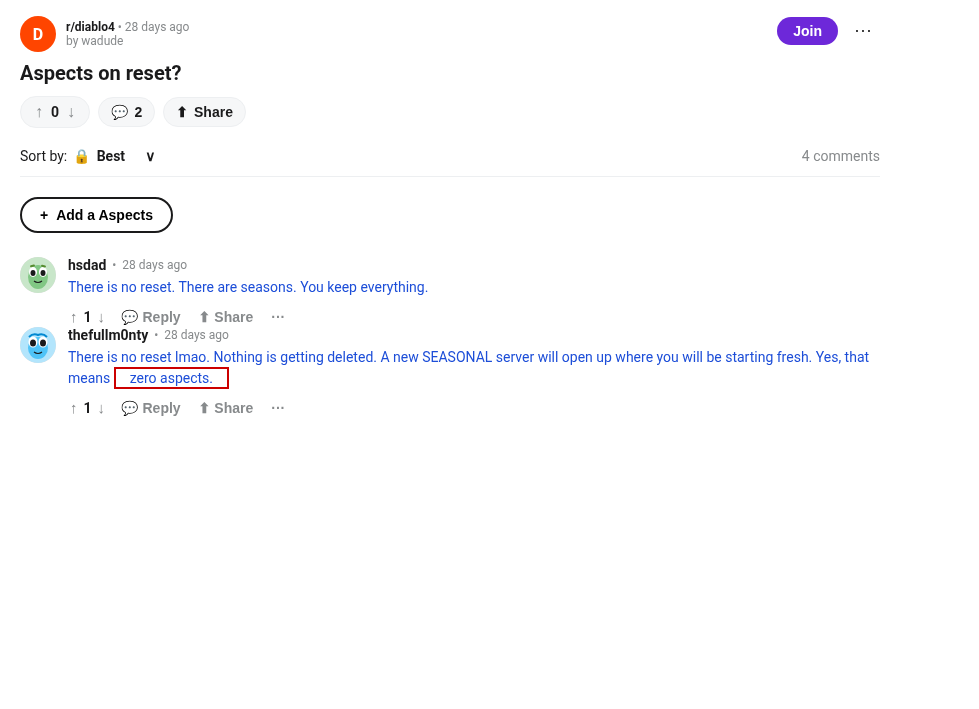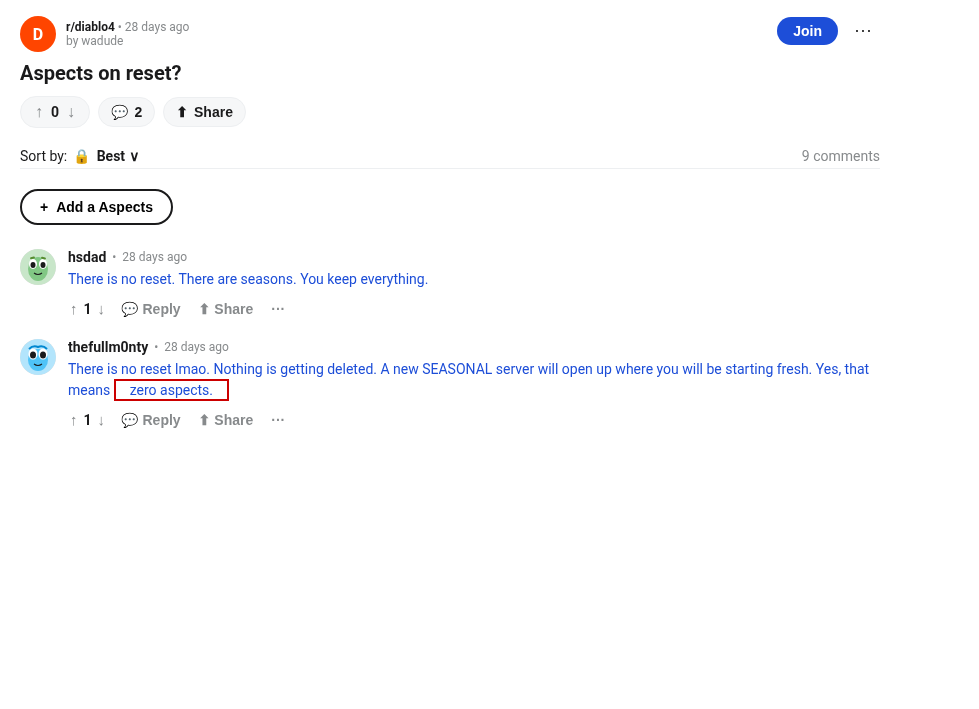--- a/index.html
+++ b/index.html
@@ -58,21 +58,21 @@
     .post-meta-bottom {
       font-size: 12px;
       color: #878a8c;
     }
     .post-header-right {
       display: flex;
       align-items: center;
       gap: 8px;
     }
     .join-button {
-      background: #1d4ed8;
+      background: #6d28d9;
       color: white;
       border: none;
       border-radius: 20px;
       padding: 6px 16px;
       font-size: 14px;
       font-weight: 700;
       cursor: pointer;
     }
     .more-button {
       background: none;
@@ -132,34 +132,34 @@
     }
     .vote-count {
       font-size: 14px;
       font-weight: 700;
     }
     .divider-row {
       display: flex;
       align-items: center;
       justify-content: space-between;
       margin-bottom: 20px;
-      padding-bottom: 4px;
+      padding-bottom: 12px;
       border-bottom: 1px solid #edeff1;
     }
     .sort-area {
       display: flex;
       align-items: center;
       gap: 6px;
       font-size: 14px;
       color: #1a1a1b;
     }
     .sort-dropdown {
       display: flex;
       align-items: center;
-      gap: 4px;
+      gap: 20px;
       cursor: pointer;
       font-weight: 700;
     }
     .comments-count {
       font-size: 14px;
       color: #878a8c;
     }
     .add-comment-btn {
       display: flex;
       align-items: center;
@@ -169,21 +169,20 @@
       border-radius: 20px;
       padding: 8px 18px;
       font-size: 14px;
       font-weight: 700;
       cursor: pointer;
       margin-bottom: 24px;
     }
     .comment-section {
       display: flex;
       flex-direction: column;
-      gap: 20px;
     }
     .comment {
       display: flex;
       gap: 12px;
       align-items: flex-start;
     }
     .comment-avatar {
       width: 36px;
       height: 36px;
       border-radius: 50%;
@@ -319,21 +318,21 @@
 
   <div class="divider-row">
     <div class="sort-area">
       <span>Sort by:</span>
       <span>🔒</span>
       <div class="sort-dropdown">
         <span>Best</span>
         <span>∨</span>
       </div>
     </div>
-    <span class="comments-count">9 comments</span>
+    <span class="comments-count">4 comments</span>
   </div>
 
   <button class="add-comment-btn">
     <span>+</span>
     <span>Add a Aspects</span>
   </button>
 
   <div class="comment-section">
 
     <div class="comment">

